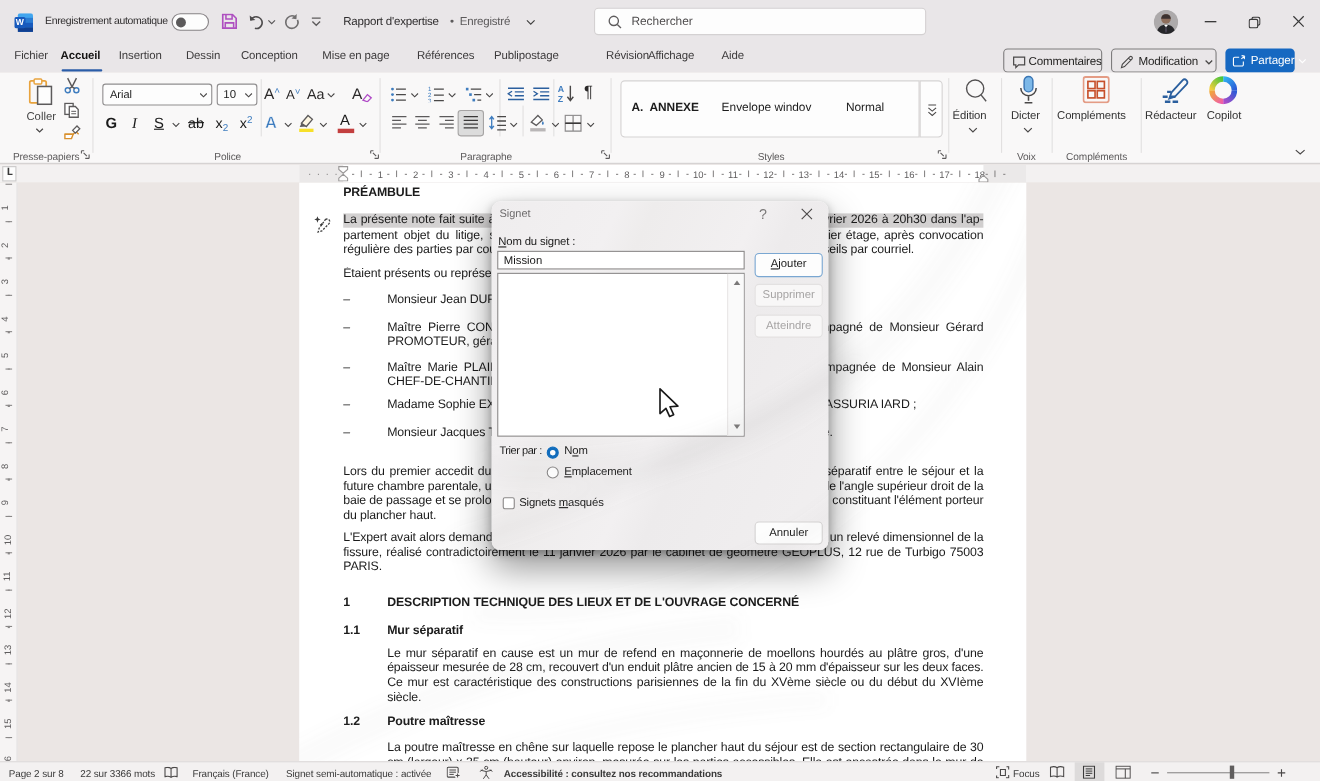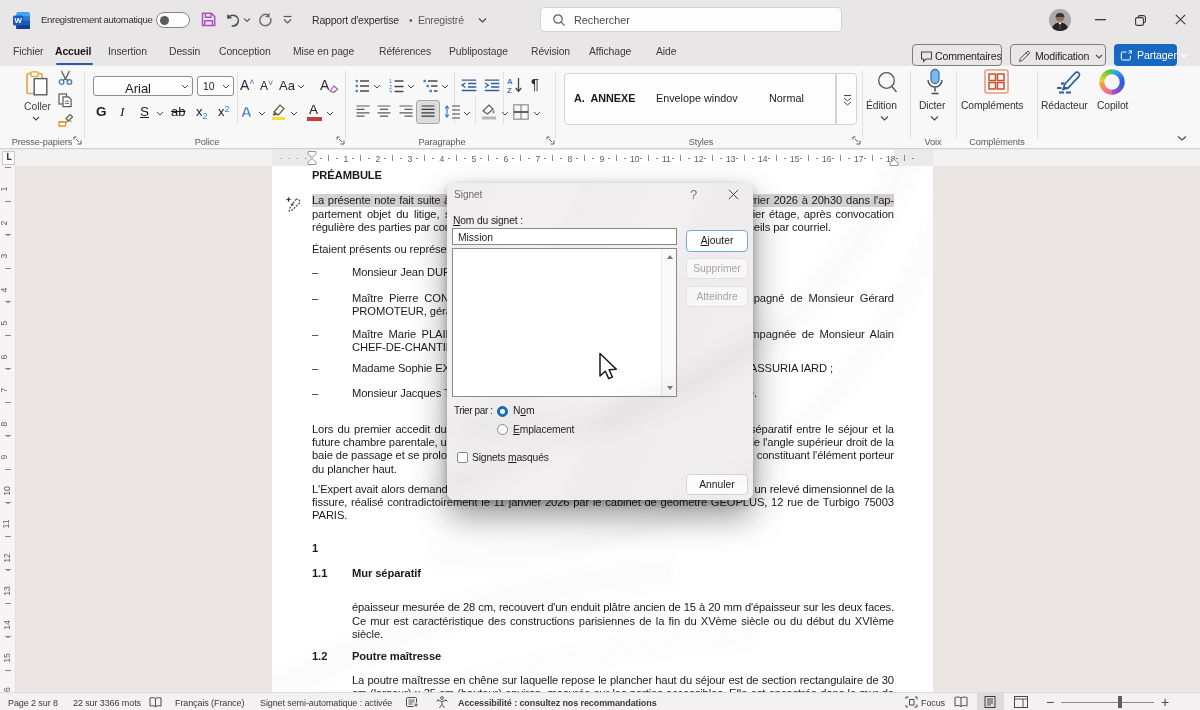--- a/index.html
+++ b/index.html
@@ -112,21 +112,21 @@
 <div id="tabrow">
   <div class="t tab" style="left:13px;">Fichier</div>
   <div class="t tab" style="left:55px; font-weight:bold; color:#161514;">Accueil</div>
   <div class="abs" style="left:56px; top:23px; width:37px; height:2px; background:#2b5da8; border-radius:2px;"></div>
   <div class="t tab" style="left:108px;">Insertion</div>
   <div class="t tab" style="left:169px;">Dessin</div>
   <div class="t tab" style="left:219px;">Conception</div>
   <div class="t tab" style="left:293px;">Mise en page</div>
   <div class="t tab" style="left:379px;">Références</div>
   <div class="t tab" style="left:449px;">Publipostage</div>
-  <div class="t tab" style="left:531px;text-align:center;">Révision</div>
+  <div class="t tab" style="left:551px;text-align:center;">Révision</div>
   <div class="t tab" style="left:589px;">Affichage</div>
   <div class="t tab" style="left:656px;">Aide</div>
   <div class="abs btn-o" style="left:912px; top:4px; width:90px; height:22px;">
     <svg class="abs" style="left:7px; top:5px;" width="13" height="13" viewBox="0 0 13 13">
         <path d="M1.5 2 h10 v7 h-5.5 l-2.5 2.5 v-2.5 h-2 z" fill="none" stroke="#4a4848" stroke-width="1.1"></path>
       </svg>
     <div class="t" style="left:22px; top:5px; font-size:10.6px; letter-spacing:-0.2px; color:#252423;">Commentaires</div>
   </div>
   <div class="abs btn-o" style="left:1010px; top:4px; width:96px; height:22px;">
     <svg class="abs" style="left:7px; top:4.5px;" width="13" height="13" viewBox="0 0 13 13">
@@ -175,21 +175,21 @@
     <path d="M2 9 L2 13 L8 13 L9.5 9 Z" fill="#fff" stroke="#d9912f" stroke-width="1.3"></path>
     <path d="M9 5.5 L13 1.5 L15.5 4 L11.5 8 Z" fill="#fff" stroke="#5c5a5b" stroke-width="1.2"></path>
   </svg>
   <div class="glabel" style="left:-8px;">Presse-papiers</div>
   <svg class="launch" style="left:73px; top:70px;" viewBox="0 0 9 9">
       <path d="M1 1 h2.5 M1 1 v2.5 M3 3 l3 3 M8 8 h-3.5 M8 8 v-3.5" stroke="#5c5a5b" stroke-width="1" fill="none"></path>
     </svg>
   <div class="gdiv" style="left:84px;"></div>
 
   <div class="abs" style="left:93px; top:10px; width:100px; height:19.5px; background:#fdfdfd; border:1px solid #8f8d8e; border-radius:3px;">
-    <div class="t" style="left:6px; top:4px; font-size:13px; color:#1b1b1b;margin-left:25px;">Arial</div>
+    <div class="t" style="left:6px; top:4px; font-size:10px; color:#1b1b1b;">Arial</div>
     <svg class="abs" style="left:87px; top:7px;" width="8" height="6" viewBox="0 0 8 6">
         <path d="M1 1 L4 4 L7 1" fill="none" stroke="#4a4848" stroke-width="1"></path>
       </svg>
   </div>
   <div class="abs" style="left:197px; top:10px; width:37px; height:19.5px; background:#fdfdfd; border:1px solid #8f8d8e; border-radius:3px;">
     <div class="t" style="left:5px; top:4px; font-size:10.4px; color:#1b1b1b;">10</div>
     <svg class="abs" style="left:24px; top:7px;" width="8" height="6" viewBox="0 0 8 6">
         <path d="M1 1 L4 4 L7 1" fill="none" stroke="#4a4848" stroke-width="1"></path>
       </svg>
   </div>
@@ -596,24 +596,26 @@
     <div class="clip" style="left:40px; top:283.2px; width:400px;">baie de passage et se prolongeant vers la poutre</div>
     <div class="r" style="right:39px; top:283.2px;">constituant l'élément porteur</div>
     <div class="t" style="left:40px; top:296.5px;">du plancher haut.</div>
 
     <div class="clip" style="left:40px; top:316.5px; width:400px;">L'Expert avait alors demandé qu'il soit procédé</div>
     <div class="r" style="right:39px; top:316.5px;">un relevé dimensionnel de la</div>
     <div class="line" style="top:329.8px;">fissure, réalisé contradictoirement le 11 janvier 2026 par le cabinet de géomètre GEOPLUS, 12 rue de Turbigo 75003</div>
     <div class="t" style="left:40px; top:343.1px;">PARIS.</div>
 
     <div class="t" style="left:40px; top:375.9px; font-weight:bold;">1</div>
+    <div class="t" style="left:80px; top:375.9px; font-weight:bold;">DESCRIPTION TECHNIQUE DES LIEUX ET DE L'OUVRAGE CONCERNÉ</div>
 
     <div class="t" style="left:40px; top:401.2px; font-weight:bold;">1.1</div>
     <div class="t" style="left:80px; top:401.2px; font-weight:bold;">Mur séparatif</div>
 
+    <div class="line ind" style="top:422.1px;">Le mur séparatif en cause est un mur de refend en maçonnerie de moellons hourdés au plâtre gros, d'une</div>
     <div class="line ind" style="top:435.4px; letter-spacing:-0.16px;">épaisseur mesurée de 28 cm, recouvert d'un enduit plâtre ancien de 15 à 20 mm d'épaisseur sur les deux faces.</div>
     <div class="line ind" style="top:448.7px;">Ce mur est caractéristique des constructions parisiennes de la fin du XVème siècle ou du début du XVIème</div>
     <div class="t" style="left:80px; top:462px;">siècle.</div>
 
     <div class="t" style="left:40px; top:483.5px; font-weight:bold;">1.2</div>
     <div class="t" style="left:80px; top:483.5px; font-weight:bold;">Poutre maîtresse</div>
 
     <div class="line ind" style="top:508px;">La poutre maîtresse en chêne sur laquelle repose le plancher haut du séjour est de section rectangulaire de 30</div>
     <div class="line ind" style="top:521.3px;">cm (largeur) x 35 cm (hauteur) environ, mesurée sur les parties accessibles. Elle est encastrée dans le mur de</div>
 

